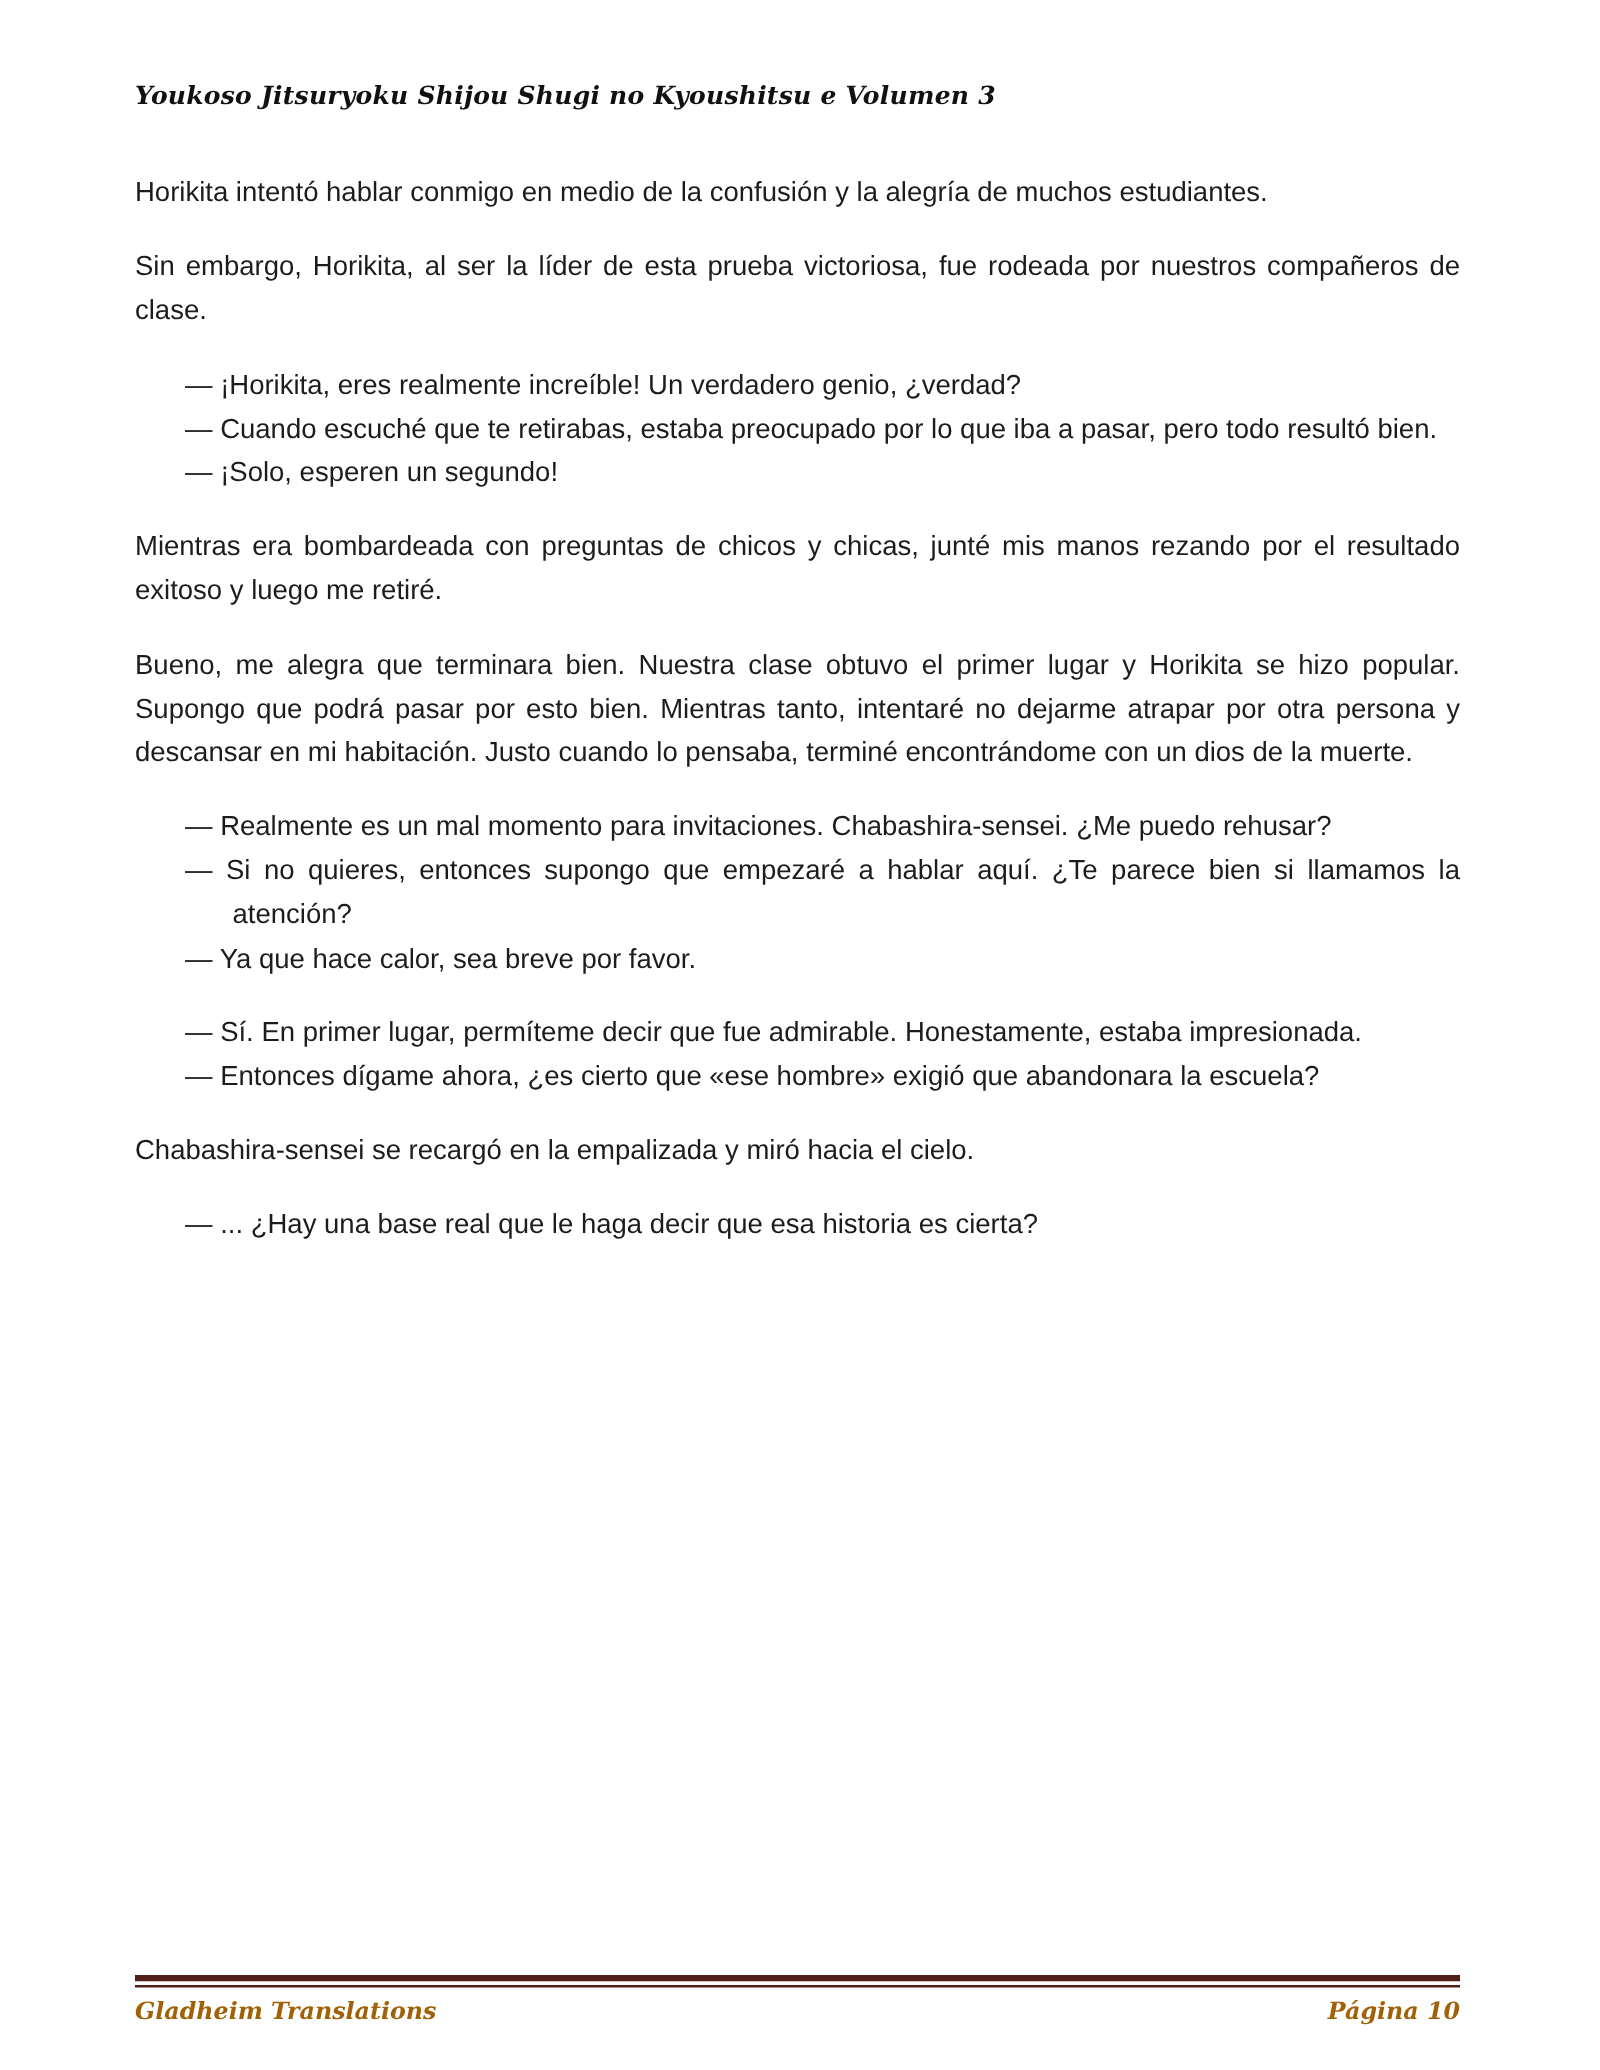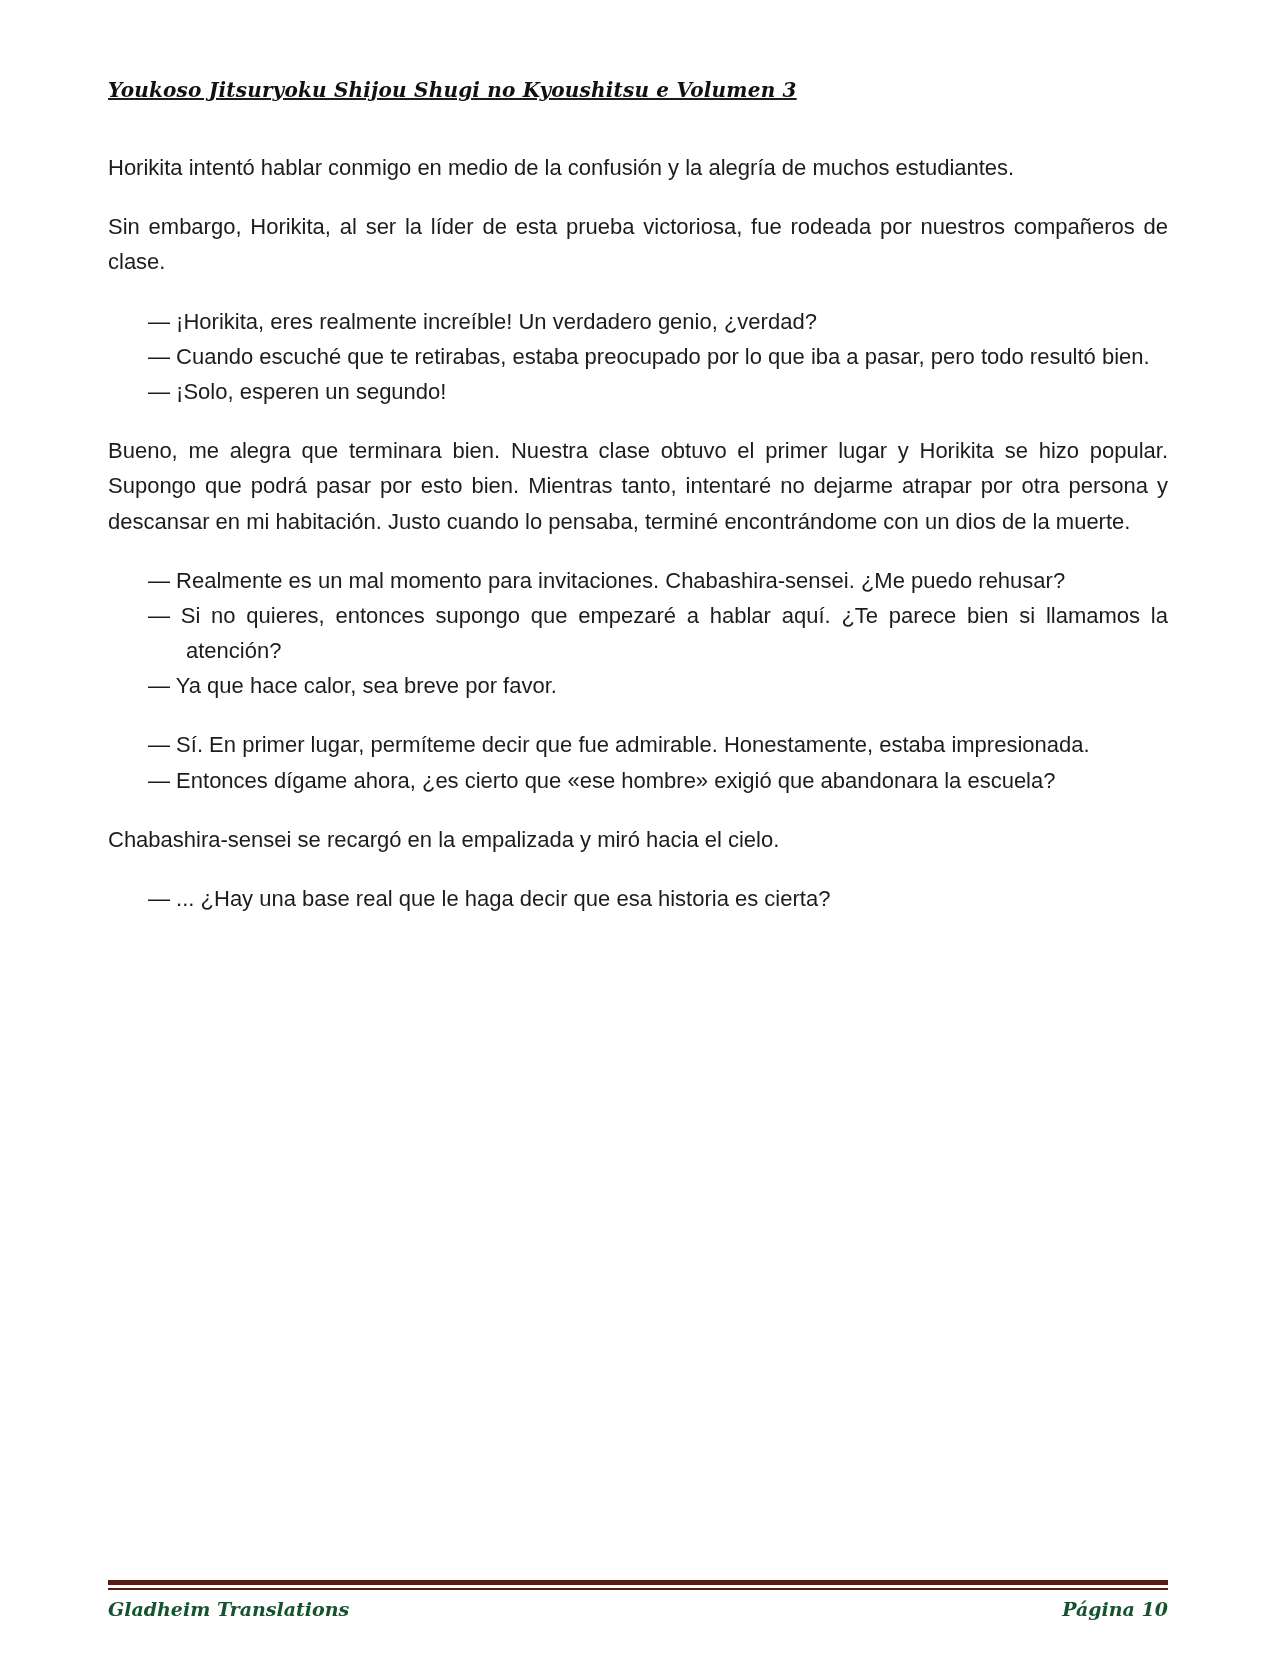--- a/index.html
+++ b/index.html
@@ -13,22 +13,21 @@
     height: 1656px;
     margin: 0 auto;
     background: #ffffff;
     box-sizing: border-box;
     padding: 64px 112px 36px 108px;
     display: flex;
     flex-direction: column;
     color: #1c1c1c;
   }
   header.doc-header {
-    margin: 14px 0 48px 0;
-    text-decoration: underline;
+    margin: 0 0 48px 0;
   }
   .header-title {
     font-family: "DejaVu Serif", serif;
     font-style: italic;
     font-weight: bold;
     font-size: 20px;
     letter-spacing: 0.2px;
     margin: 0;
     color: #111;
   }
@@ -60,40 +59,41 @@
     height: 3px;
     margin-bottom: 8px;
   }
   .footer-row {
     display: flex;
     justify-content: space-between;
     font-family: "DejaVu Serif", serif;
     font-style: italic;
     font-weight: bold;
     font-size: 19px;
-    color: #14532d;
+    color: #a16207;
   }
 </style>
 </head>
 <body>
 
 <div class="page">
 
   <header class="doc-header">
     <h1 class="header-title">Youkoso Jitsuryoku Shijou Shugi no Kyoushitsu e Volumen 3</h1>
   </header>
 
   <main class="doc-body" id="content">
       <p class="para">Horikita intentó hablar conmigo en medio de la confusión y la alegría de muchos estudiantes.</p>
       <p class="para">Sin embargo, Horikita, al ser la líder de esta prueba victoriosa, fue rodeada por nuestros compañeros de clase.</p>
       <div class="dialogue">
         <p class="dialogue-line">— ¡Horikita, eres realmente increíble! Un verdadero genio, ¿verdad?</p>
         <p class="dialogue-line">— Cuando escuché que te retirabas, estaba preocupado por lo que iba a pasar, pero todo resultó bien.</p>
         <p class="dialogue-line">— ¡Solo, esperen un segundo!</p>
       </div>
+      <p class="para">Mientras era bombardeada con preguntas de chicos y chicas, junté mis manos rezando por el resultado exitoso y luego me retiré.</p>
       <p class="para">Bueno, me alegra que terminara bien. Nuestra clase obtuvo el primer lugar y Horikita se hizo popular. Supongo que podrá pasar por esto bien. Mientras tanto, intentaré no dejarme atrapar por otra persona y descansar en mi habitación. Justo cuando lo pensaba, terminé encontrándome con un dios de la muerte.</p>
       <div class="dialogue">
         <p class="dialogue-line">— Realmente es un mal momento para invitaciones. Chabashira-sensei. ¿Me puedo rehusar?</p>
         <p class="dialogue-line">— Si no quieres, entonces supongo que empezaré a hablar aquí. ¿Te parece bien si llamamos la atención?</p>
         <p class="dialogue-line">— Ya que hace calor, sea breve por favor.</p>
       </div>
       <div class="dialogue">
         <p class="dialogue-line">— Sí. En primer lugar, permíteme decir que fue admirable. Honestamente, estaba impresionada.</p>
         <p class="dialogue-line">— Entonces dígame ahora, ¿es cierto que «ese hombre» exigió que abandonara la escuela?</p>
       </div>

